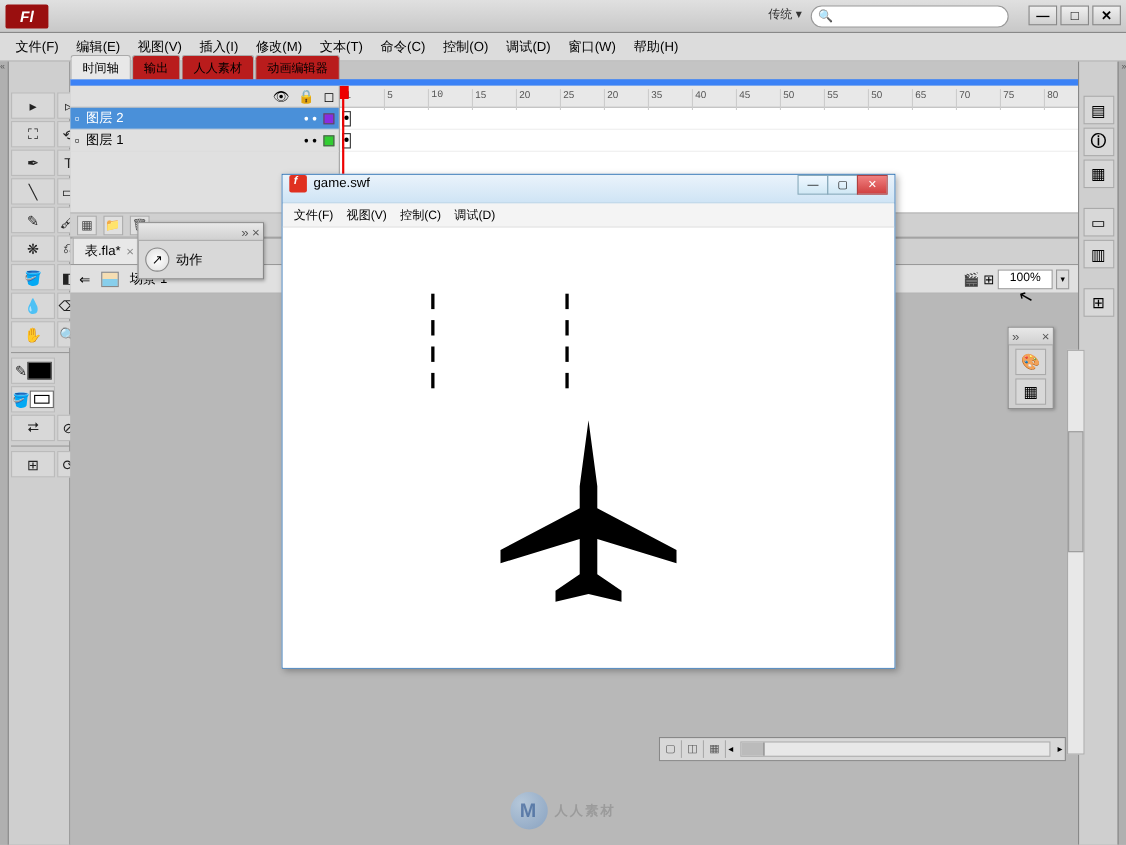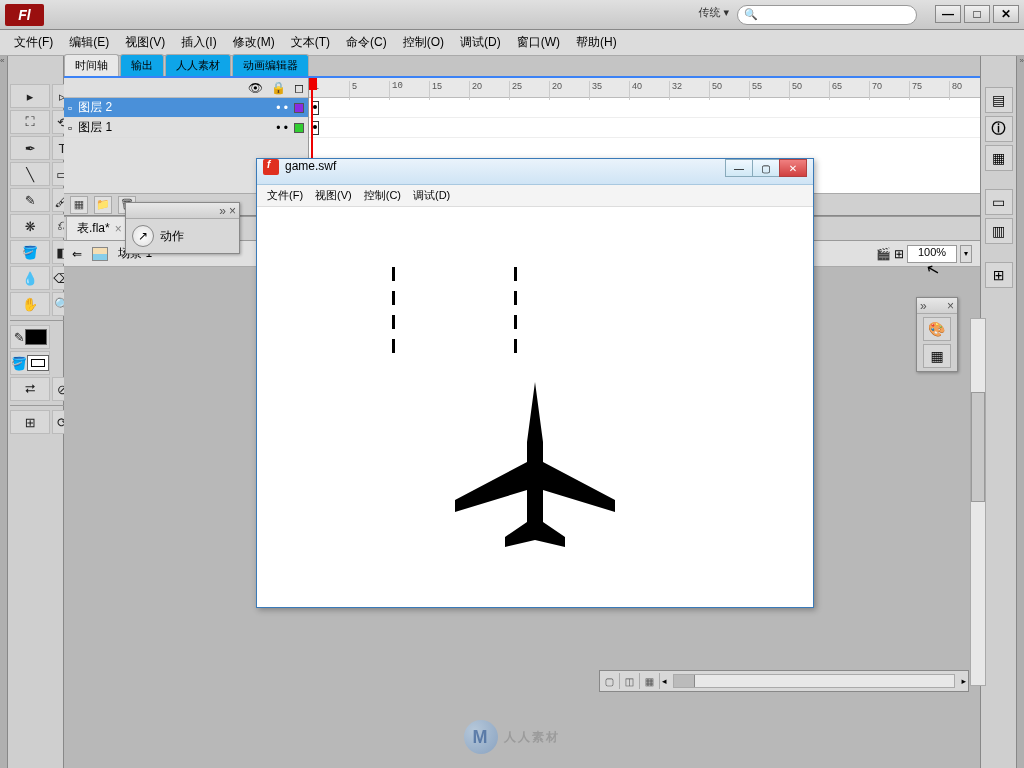--- a/index.html
+++ b/index.html
@@ -33,22 +33,22 @@
 .stroke-swatch::after { content:""; position:absolute; inset:3px; border:1px solid #000;}
 
 .center-col { flex: 1; display: flex; flex-direction: column; background: #b8b8b8; }
 .right-strip { width: 36px; background: #cfcfcf; border-left: 1px solid #888; padding-top: 28px; }
 .rbtn { width: 28px; height: 26px; margin: 3px auto; background: #d8d8d8; border: 1px solid #aaa; display:flex; align-items:center; justify-content:center; font-size:14px;}
 .far-right-strip { width: 8px; background: #b0b0b0; border-left:1px solid #888; position:relative;}
 .far-right-strip::before { content:"»"; position:absolute; top:0; right:0; font-size:8px; color:#555;}
 
 
 .timeline-panel { background: #d0d0d0; border-bottom: 1px solid #888; }
-.tl-tabs { display: flex; height: 22px; background: #c4c4c4; border-bottom: 2px solid #3b82f6; align-items:flex-end; }
-.tl-tab { padding: 3px 10px; background: #0ea5e9; border: 1px solid #aaa; border-bottom: none; margin-right: 1px; font-size: 11px; border-radius: 3px 3px 0 0; }
+.tl-tabs { display: flex; height: 22px; background: #c4c4c4; border-bottom: 6px solid #3b82f6; align-items:flex-end; }
+.tl-tab { padding: 3px 10px; background: #b91c1c; border: 1px solid #aaa; border-bottom: none; margin-right: 1px; font-size: 11px; border-radius: 3px 3px 0 0; }
 .tl-tab.active { background: #e8e8e8; }
 .tl-body { display: flex; height: 115px; }
 .layer-list { width: 245px; background: #e0e0e0; border-right: 1px solid #999; }
 .layer-hdr { height: 20px; border-bottom: 1px solid #bbb; display:flex; justify-content:flex-end; padding-right:4px; align-items:center; gap:8px; font-size:11px;}
 .layer-row { height: 20px; display: flex; align-items: center; padding: 0 4px; gap: 6px; border-bottom: 1px solid #ddd; font-size:11px;}
 .layer-row.sel { background: #4a90d9; color: #fff; }
 .layer-swatch { width: 10px; height: 10px; border:1px solid #555;}
 .frames { flex: 1; background: #fff; position: relative; overflow:hidden;}
 .ruler { height: 20px; background: #e8e8e8; border-bottom: 1px solid #bbb; display: flex; font-size: 9px; color: #555; position: relative; }
 .ruler-tick { position:absolute; top:3px; height:100%; border-left:1px solid #ccc; padding-left:2px; font-size:9px;}
@@ -216,21 +216,21 @@
           <div class="ruler" id="ruler">
               <div class="ruler-tick" style="left: 2px;">1</div>
               <div class="ruler-tick" style="left: 40px;">5</div>
               <div class="ruler-tick" style="left: 80px; font-family: Liberation Mono, monospace;">10</div>
               <div class="ruler-tick" style="left: 120px;">15</div>
               <div class="ruler-tick" style="left: 160px;">20</div>
               <div class="ruler-tick" style="left: 200px;">25</div>
               <div class="ruler-tick" style="left: 240px;">20</div>
               <div class="ruler-tick" style="left: 280px;">35</div>
               <div class="ruler-tick" style="left: 320px;">40</div>
-              <div class="ruler-tick" style="left: 360px;">32</div>
+              <div class="ruler-tick" style="left: 360px;">45</div>
               <div class="ruler-tick" style="left: 400px;">50</div>
               <div class="ruler-tick" style="left: 440px;">55</div>
               <div class="ruler-tick" style="left: 480px;">50</div>
               <div class="ruler-tick" style="left: 520px;">65</div>
               <div class="ruler-tick" style="left: 560px;">70</div>
               <div class="ruler-tick" style="left: 600px;">75</div>
               <div class="ruler-tick" style="left: 640px;">80</div>
             </div>
           <div class="frame-row">
               <div class="keyframe"></div>

